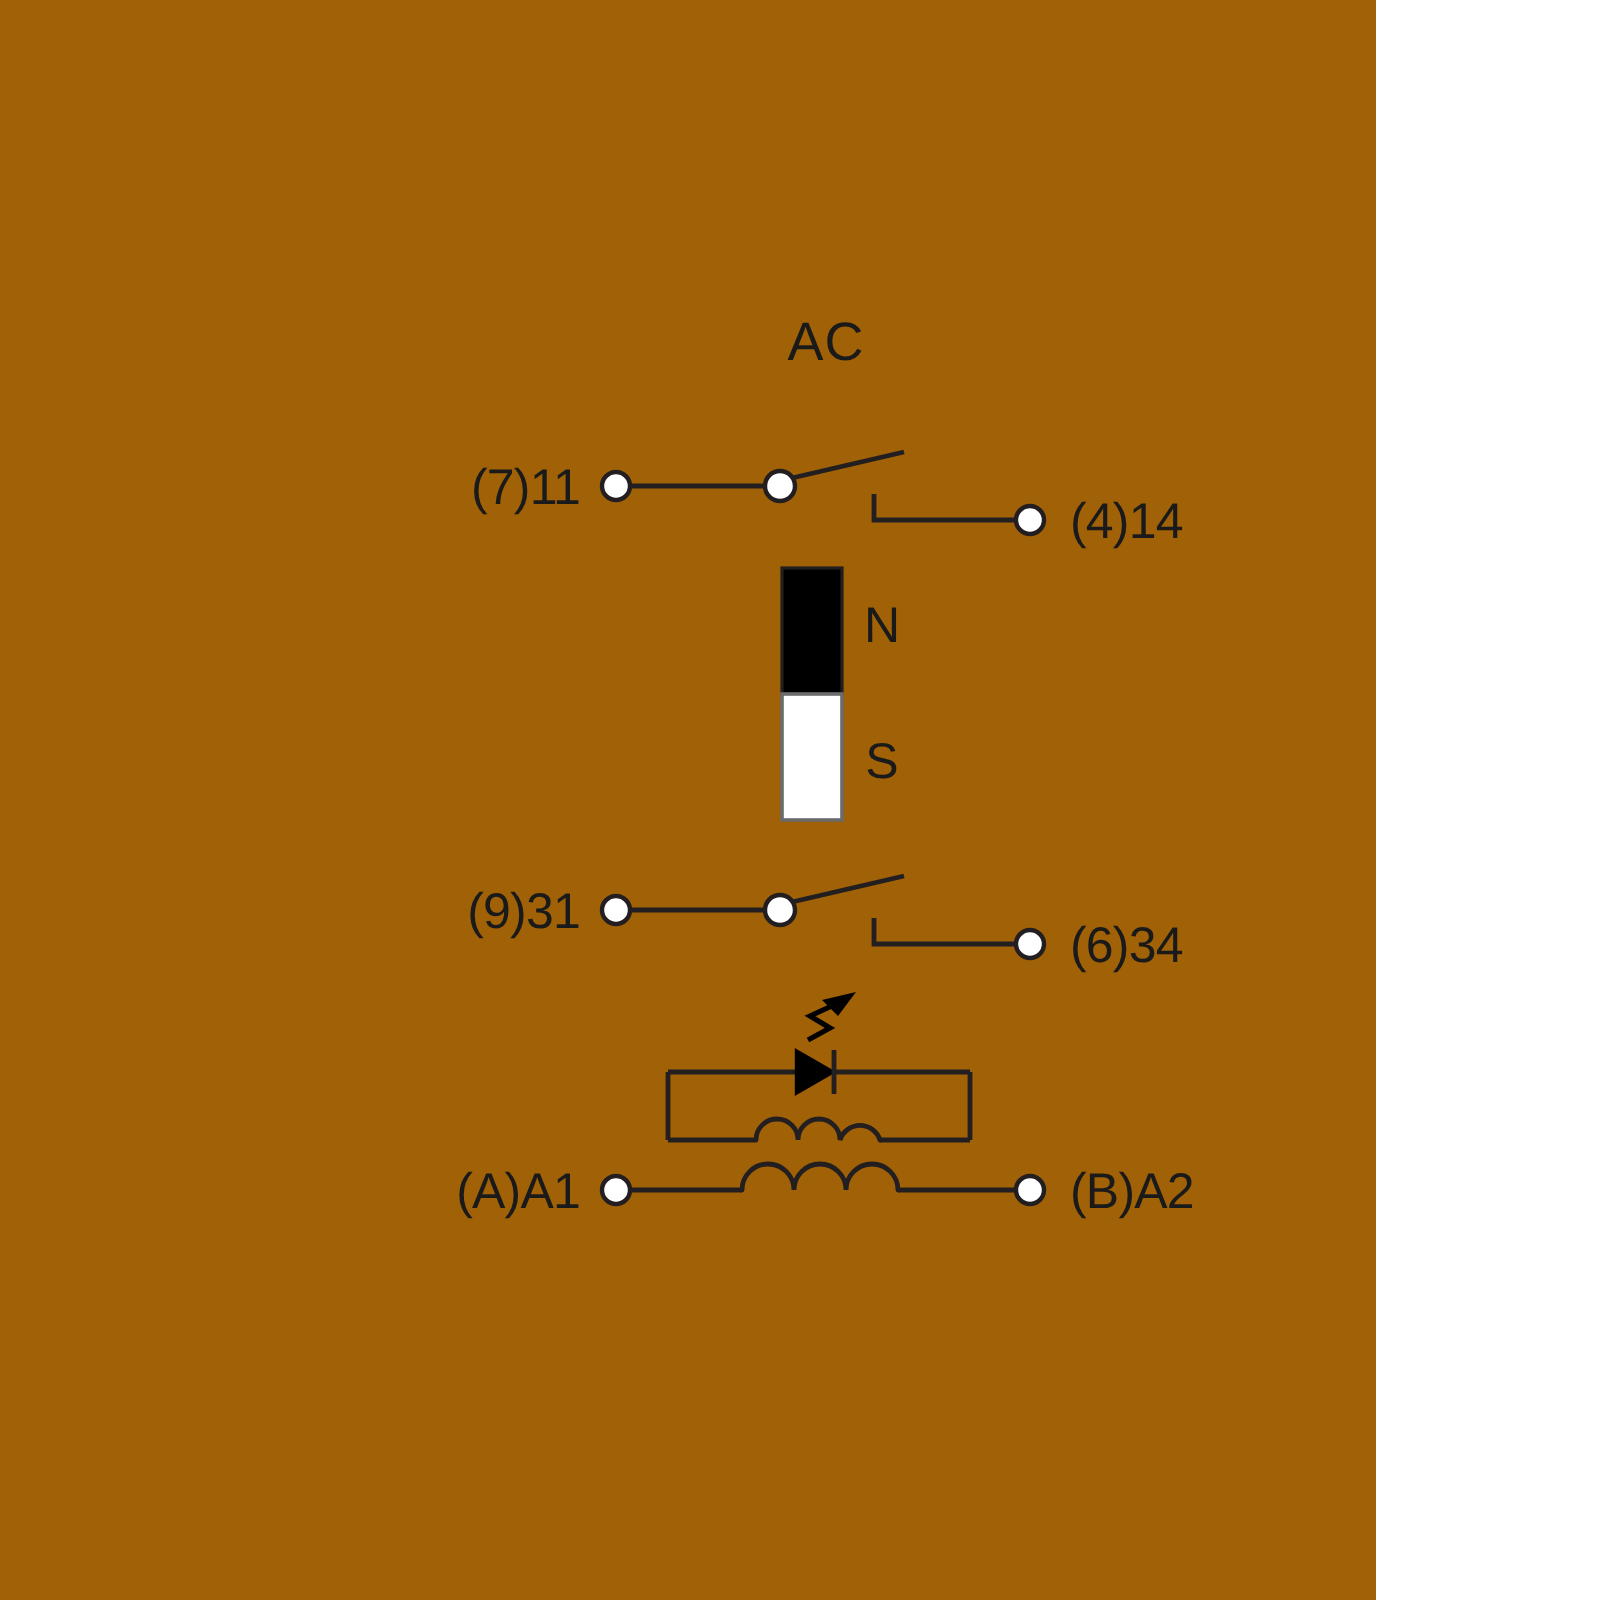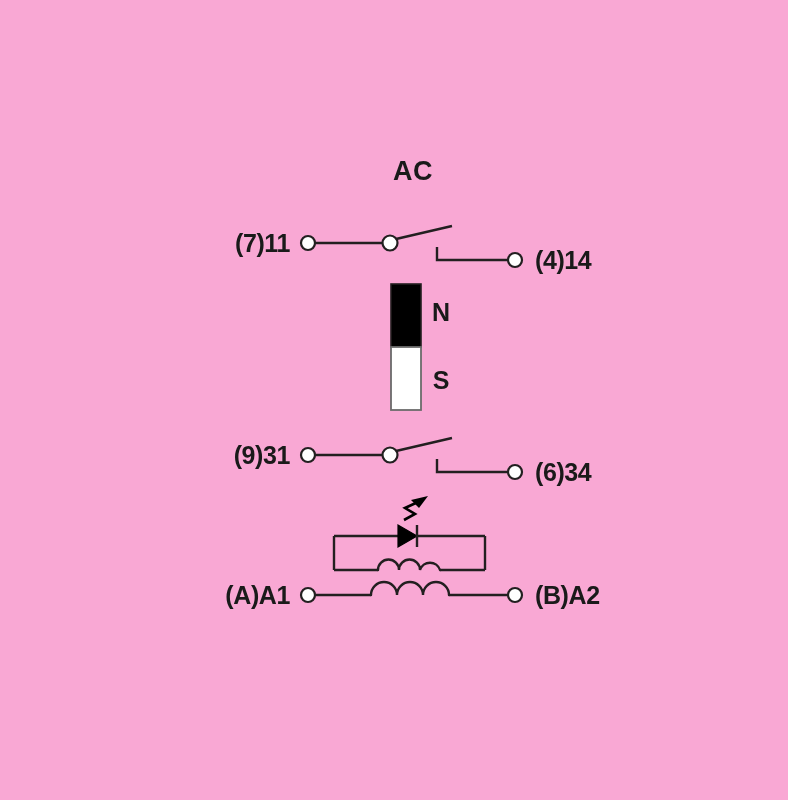--- a/index.html
+++ b/index.html
@@ -8,24 +8,23 @@
     background: #ffffff;
   }
   body {
     width: 800px;
     height: 800px;
     font-family: "Liberation Sans", sans-serif;
     overflow: hidden;
   }
   #diagram-root {
     position: relative;
-    width: 788px;
+    width: 688px;
     height: 800px;
-    background: #f9a8d4;
-    font-weight: bold;
+    background: #a16207;
   }
   svg.schematic {
     display: block;
     width: 800px;
     height: 800px;
   }
   .wire {
     stroke: #231f20;
     stroke-width: 2.4;
     fill: none;

